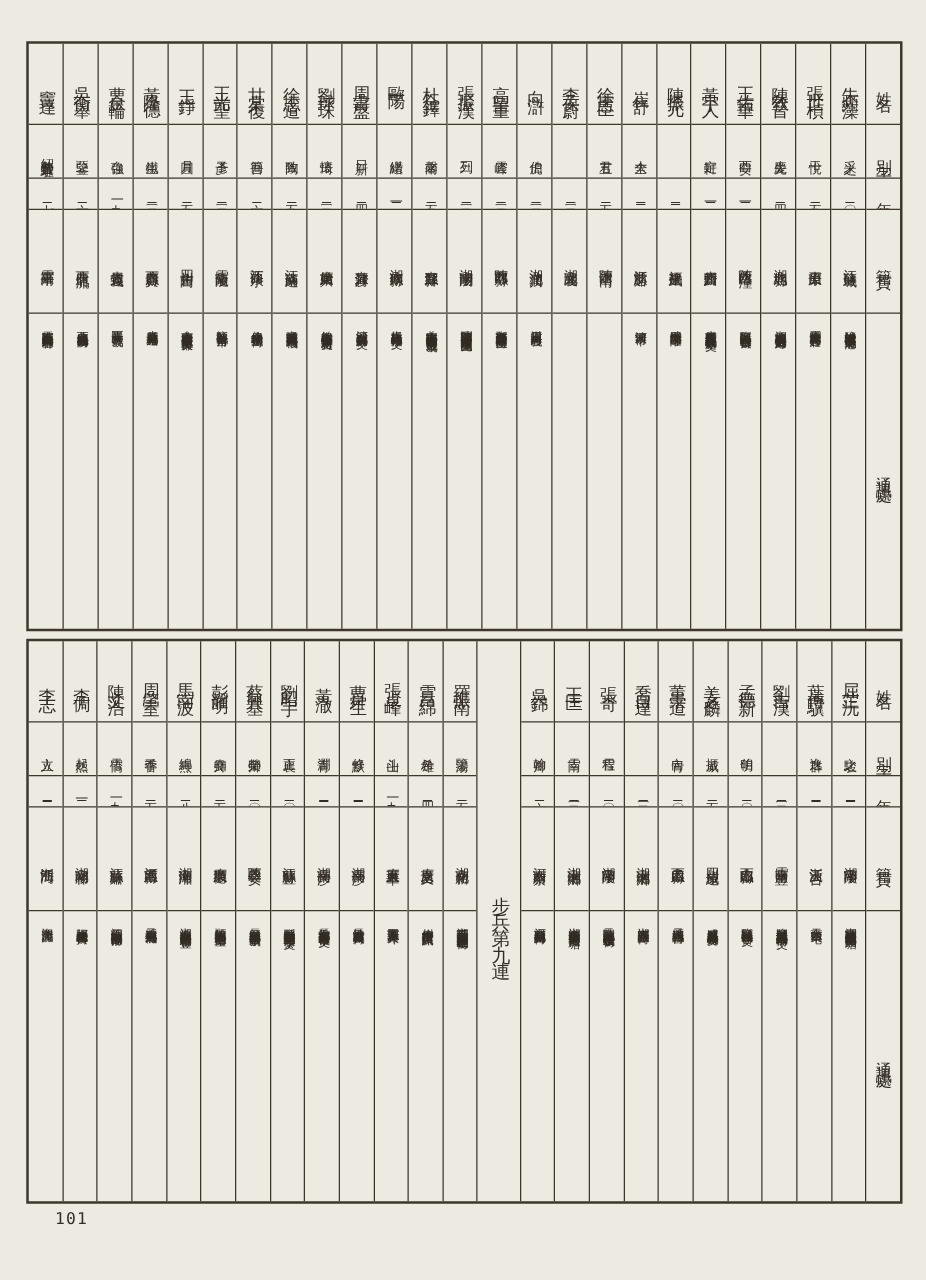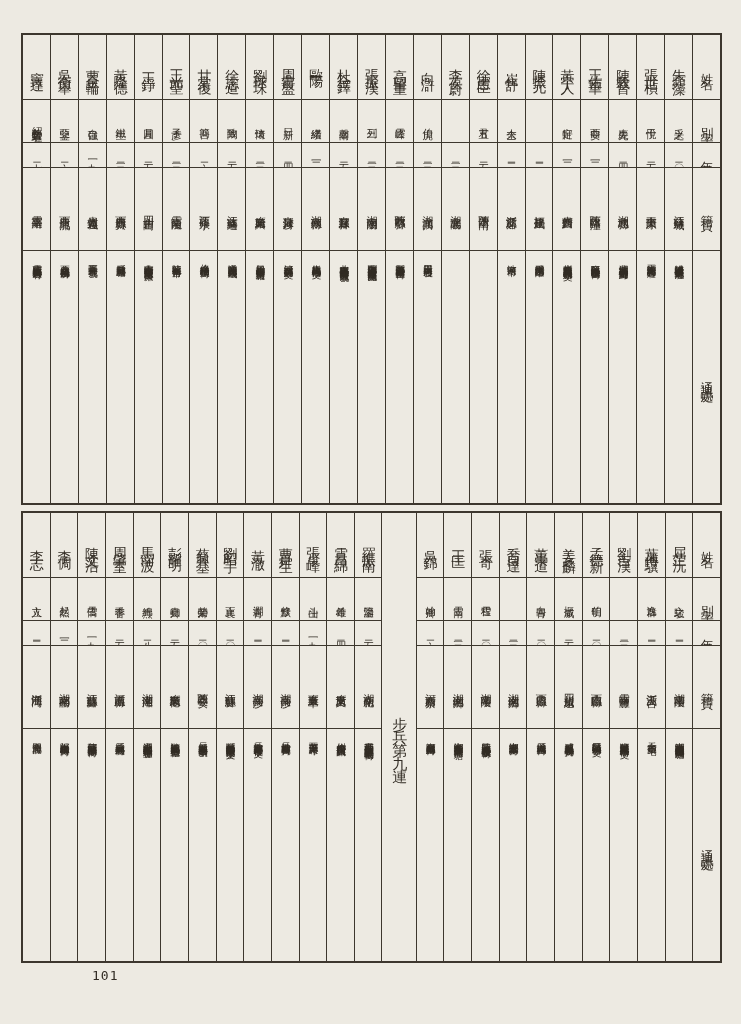--- a/index.html
+++ b/index.html
@@ -64,21 +64,20 @@
 
   
   .divider{flex:1.25 1 0;}
   .divider .cell{flex:1 1 auto;border-bottom:none;}
   .divider .cell > span{font-size:15px;letter-spacing:13px;}
 
   .pagenum{
     position:absolute;left:44px;top:968px;
     font-size:13px;letter-spacing:1px;
     font-family:"DejaVu Sans Mono","Liberation Mono",monospace;
-    margin-left:48px;
   }
 </style>
 </head>
 <body>
 
 <div class="sheet">
 
   <section class="table t-top">
     <div class="col head">
       <div class="cell name">

